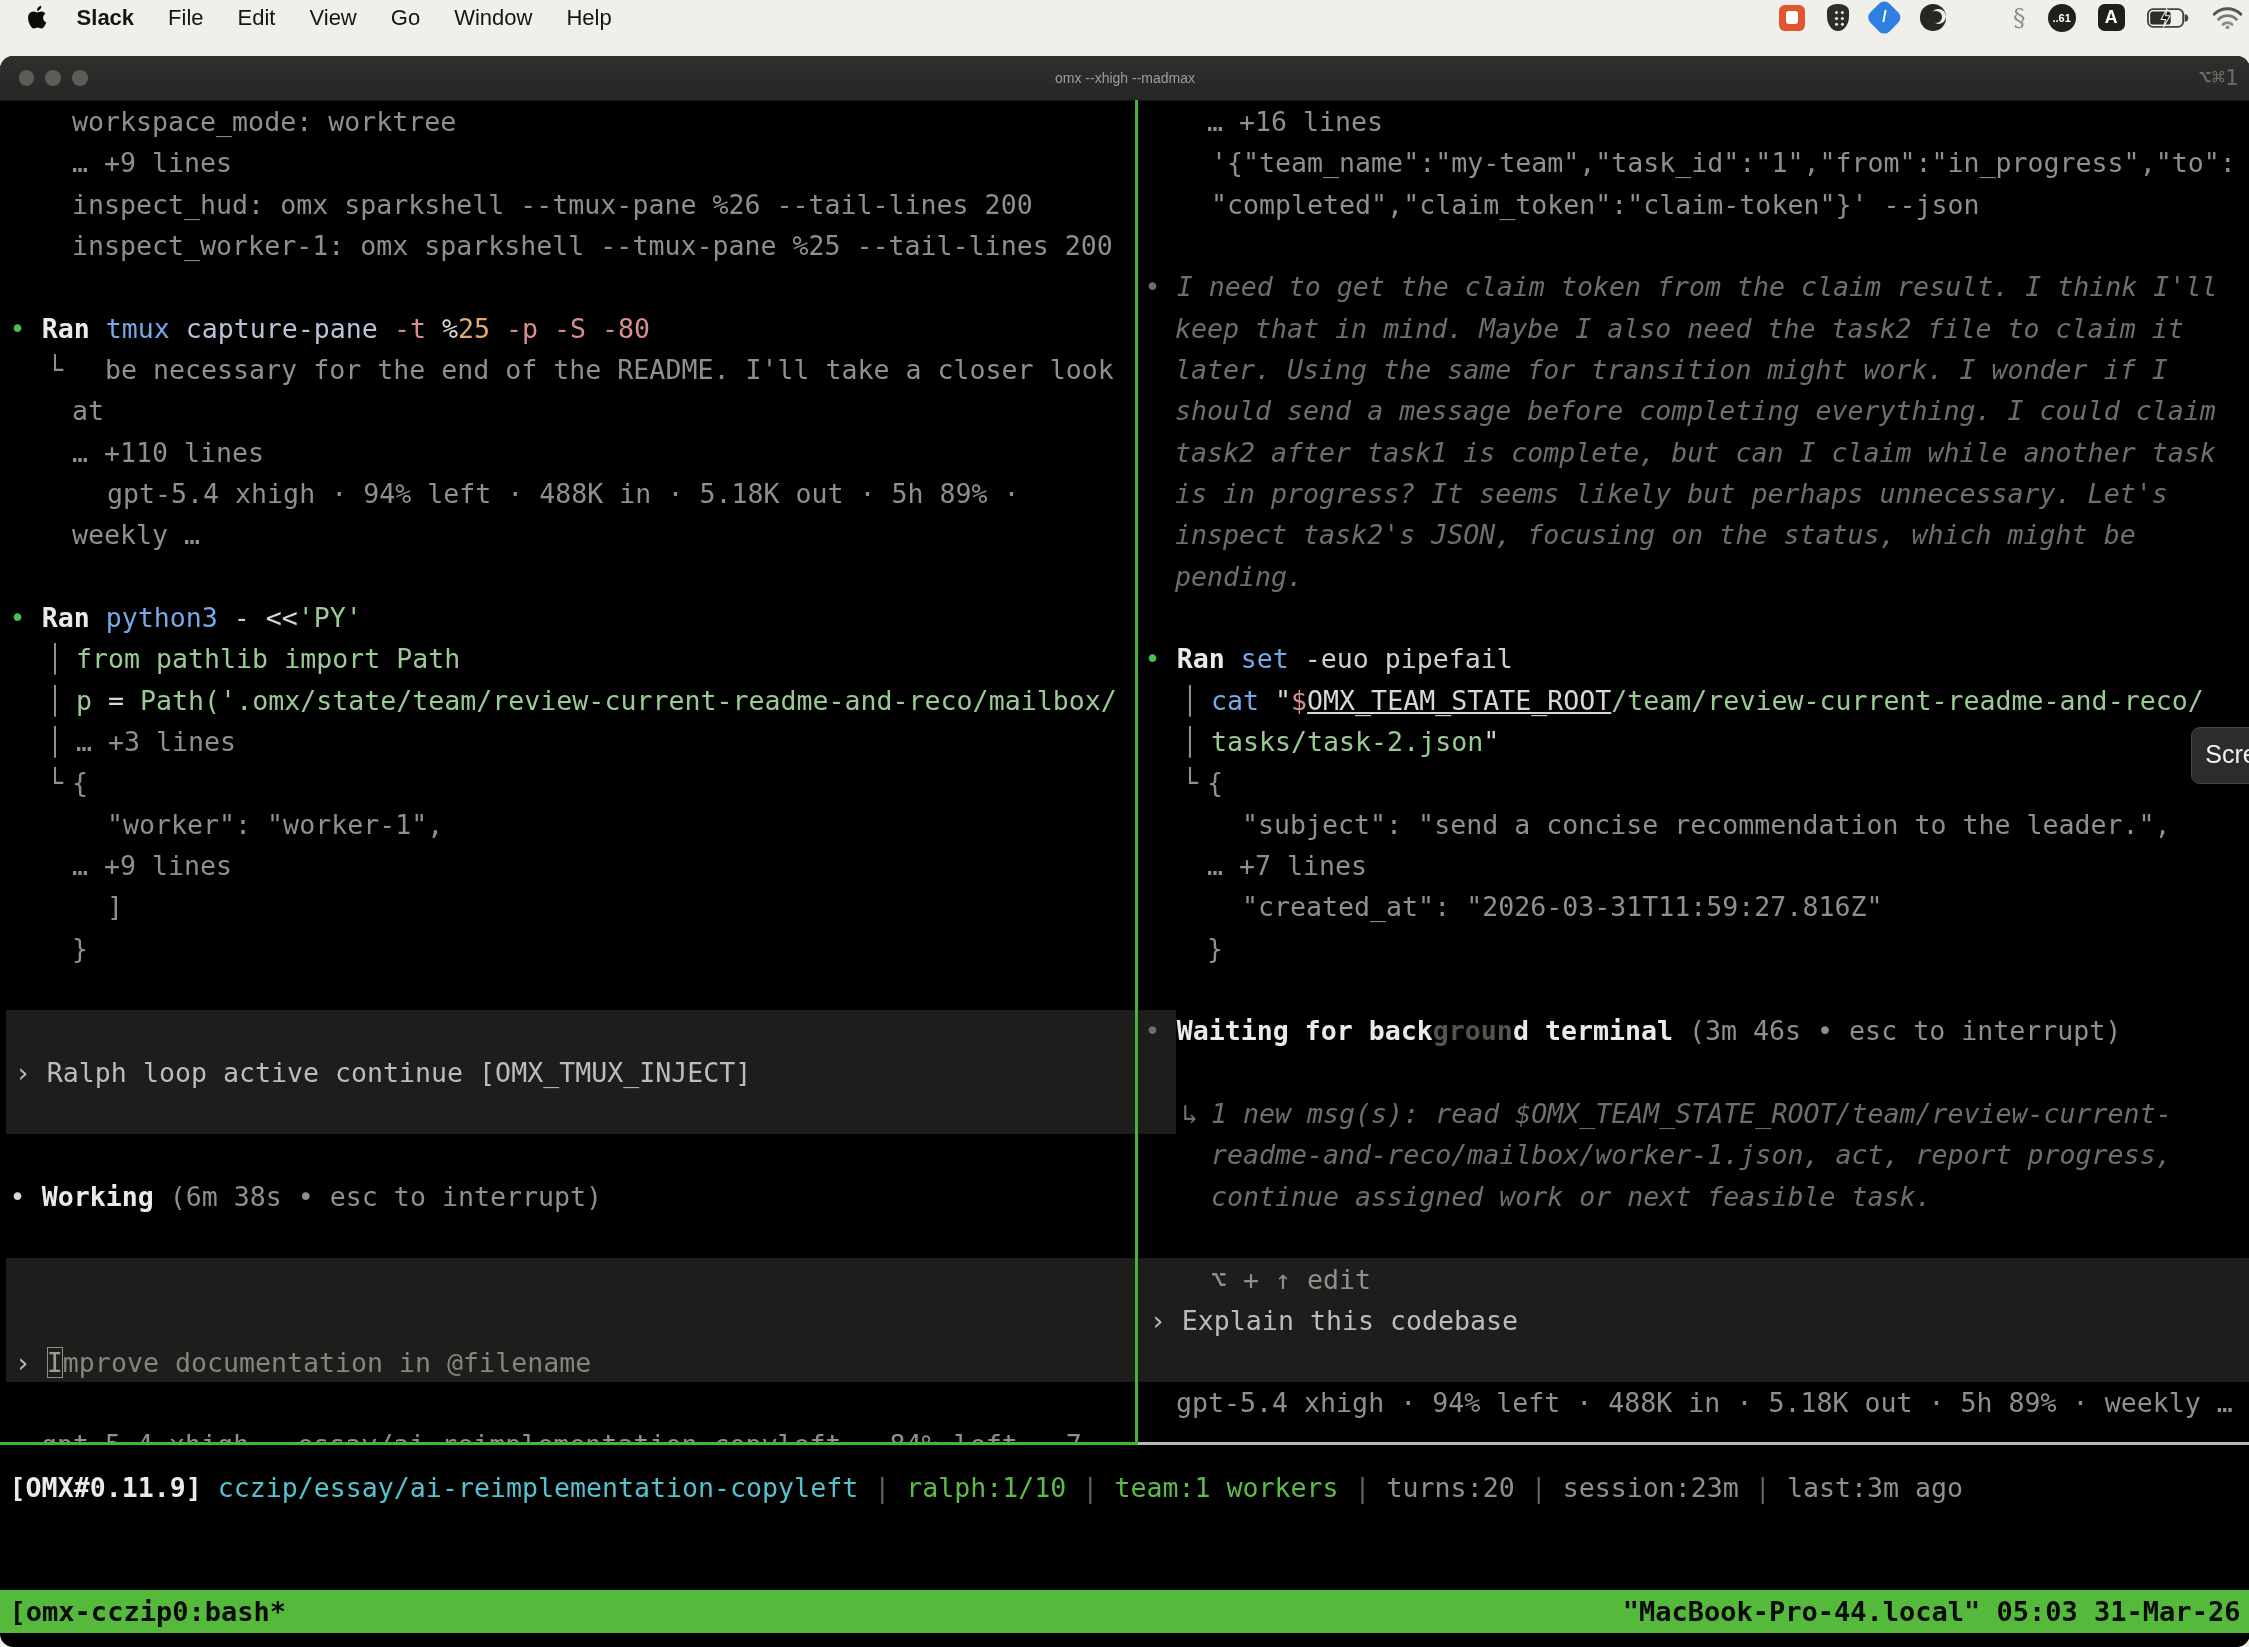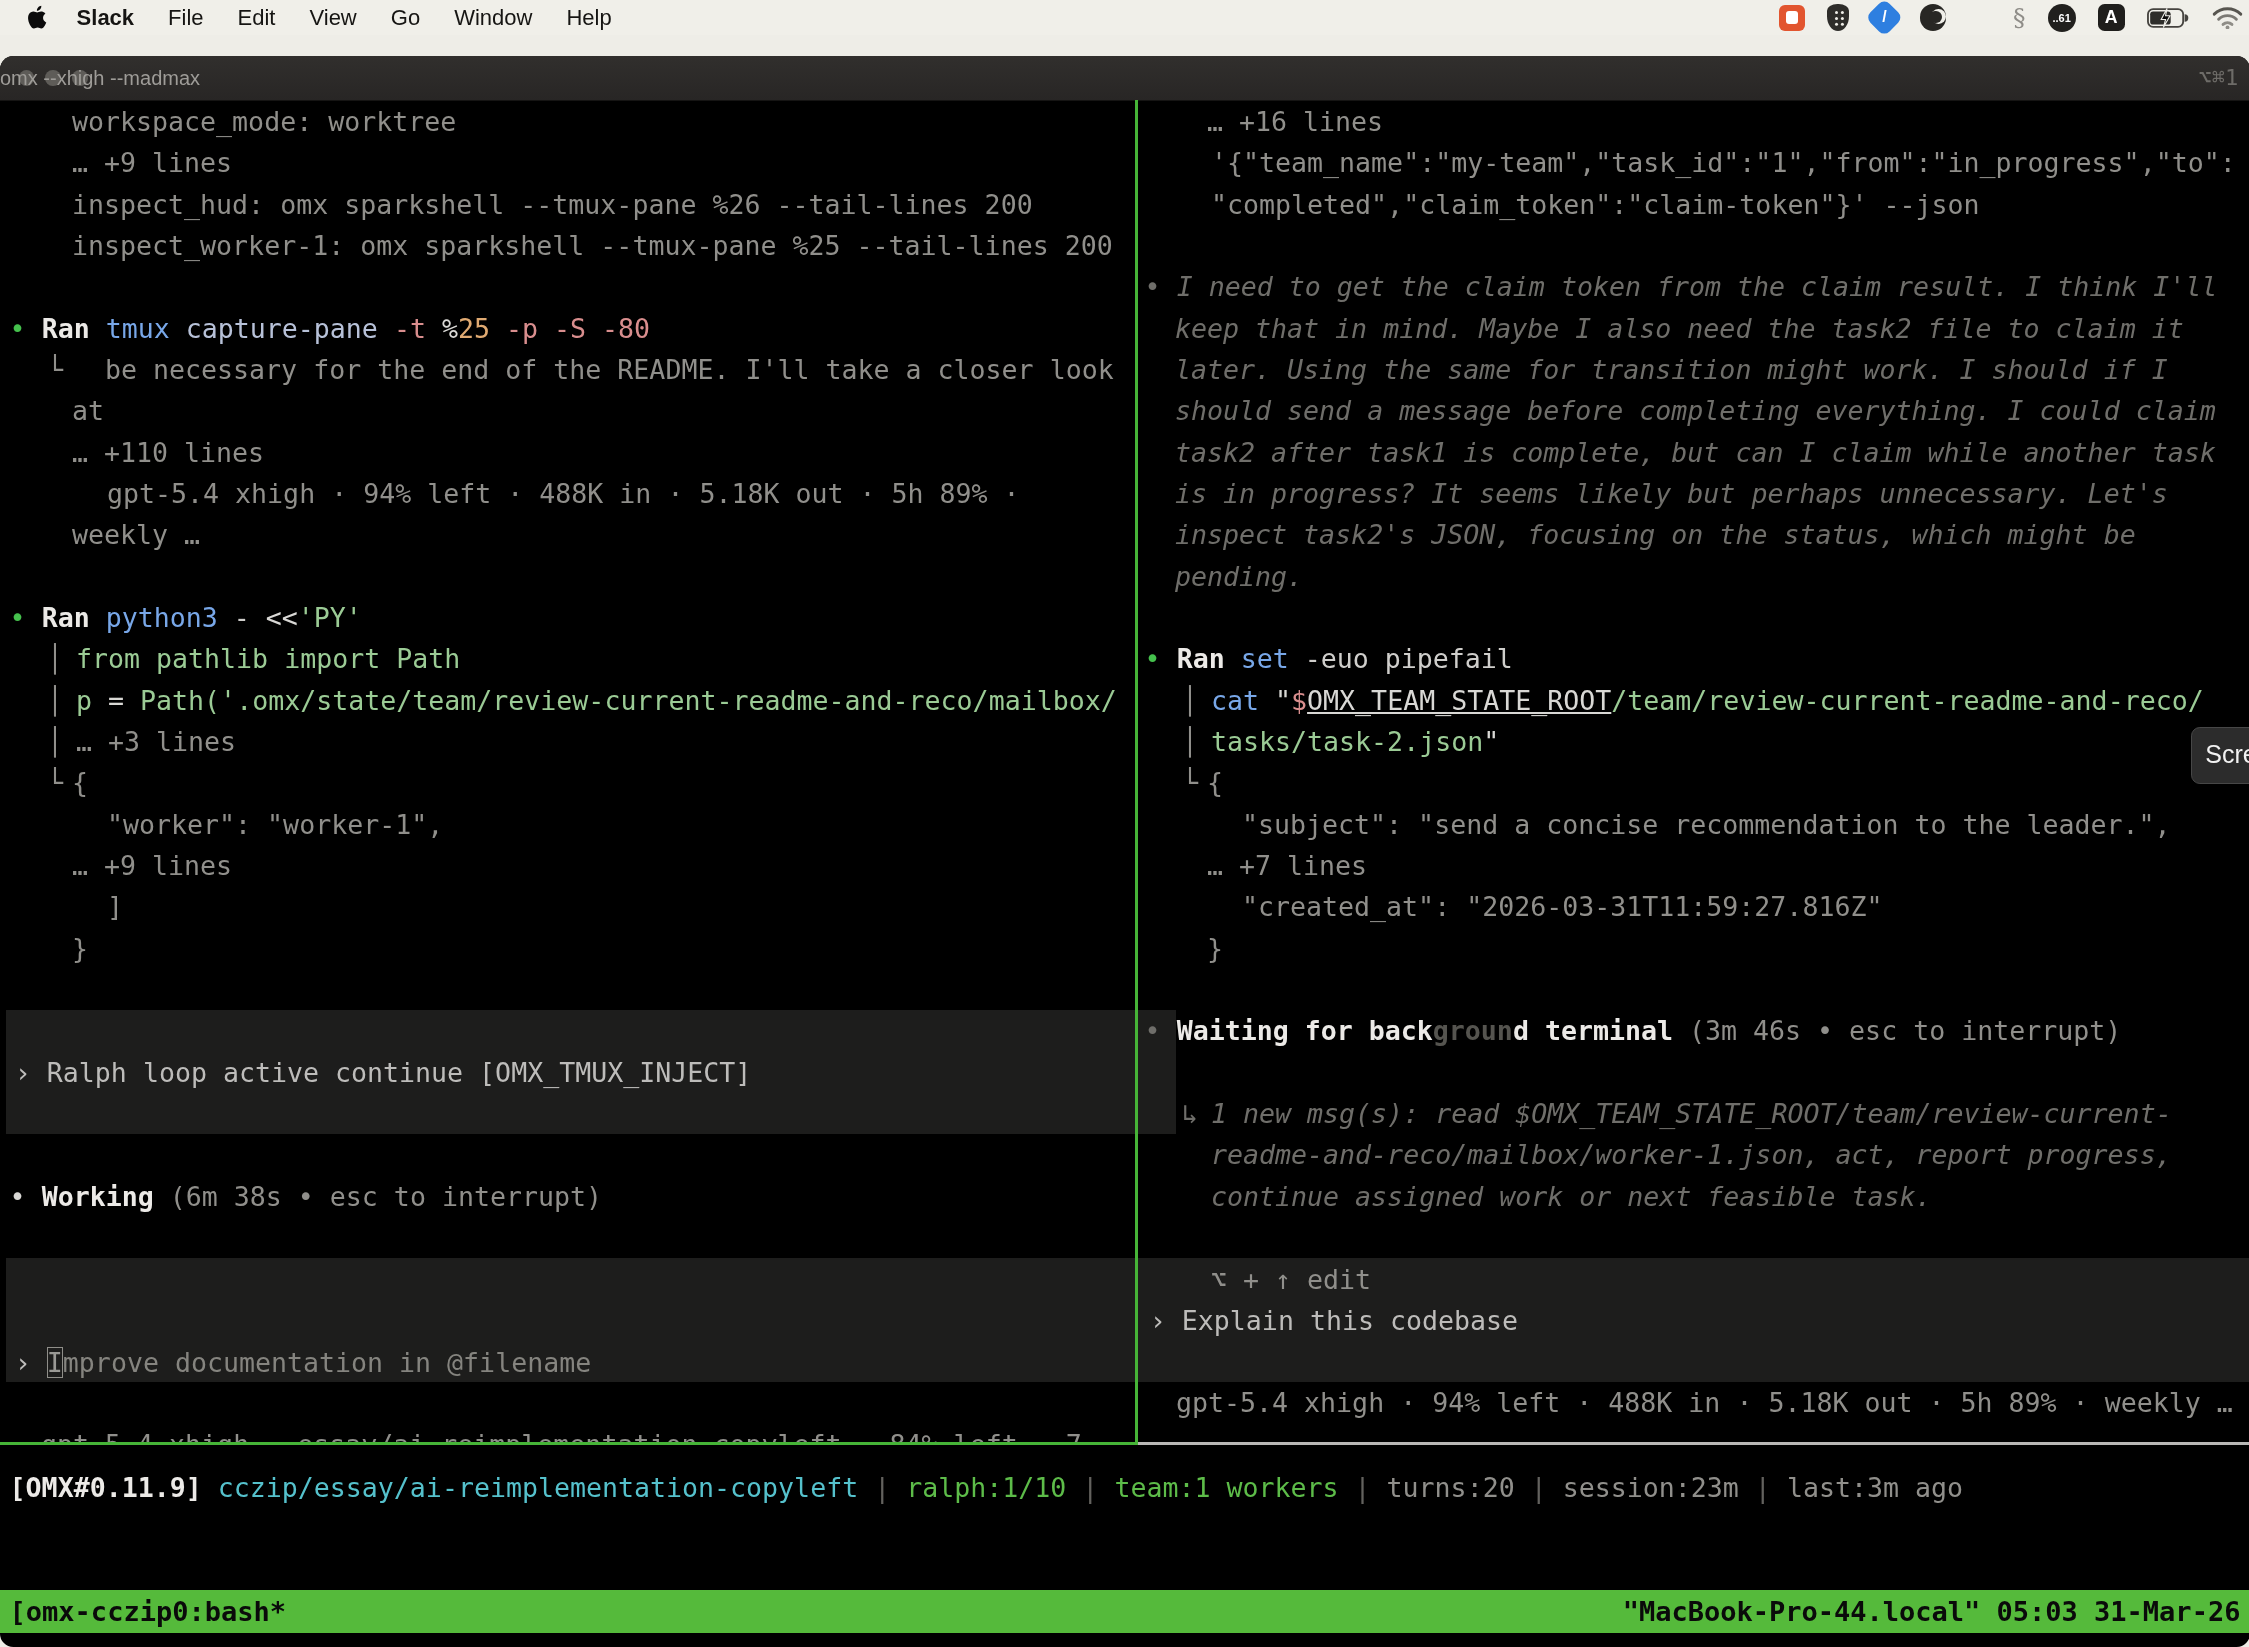--- a/index.html
+++ b/index.html
@@ -33,22 +33,22 @@
   .ic-61{width:28px;height:28px;border-radius:50%;background:#21201e;color:#fff;
      font-family:"Liberation Sans",sans-serif;font-size:11px;font-weight:bold;}
   .ic-a{width:27px;height:27px;border-radius:6.6px;background:#1f1e1c;color:#fff;
      font-family:"Liberation Sans",sans-serif;font-size:17.7px;font-weight:bold;}
   
   #window{position:absolute;left:0;top:56px;width:2250px;height:1591px;background:#000;
           border-radius:13.3px;overflow:hidden;}
   #titlebar{position:absolute;left:0;top:0;width:2250px;height:44px;
             background:linear-gradient(#312f2d,#282625);border-bottom:0.7px solid #151413;}
   .tlight{position:absolute;top:14px;width:15.5px;height:15.5px;border-radius:50%;background:#5e5c58;}
-  #wtitle{position:absolute;left:0;right:0;top:0;height:44px;line-height:44px;text-align:left;
-          color:#9e9c98;font-size:20px;font-family:"Liberation Sans",sans-serif;}
+  #wtitle{position:absolute;left:0;right:0;top:0;height:44px;line-height:44px;text-align:center;
+          color:#9e9c98;font-size:14px;font-family:"Liberation Sans",sans-serif;}
   #wshortcut{position:absolute;right:11.8px;top:0;height:44px;line-height:44px;color:#6e6c68;
           font-size:22px;}
   
   .pane{position:absolute;top:45px;height:1341px;overflow:hidden;}
   #pane-left{left:0;width:1176px;}
   #pane-right{left:1135px;width:1115px;}
   .band{position:absolute;left:5.9px;right:0;height:124px;background:#1d1d1c;}
   .trow{position:absolute;left:0;right:0;height:41px;line-height:41px;font-size:26.6px;white-space:pre;}
   .trow .main{position:absolute;top:0;white-space:pre;}
   .trow .gut{position:absolute;left:47px;top:0;}
@@ -177,21 +177,21 @@
         <div class="trow" style="top: 1199px; margin-top: 42px;"><span class="main" style="left: 14.8px;"><span class="c-bgray">› </span><span class="c-cursor">I</span><span class="c-dimp">mprove documentation in @filename</span></span></div>
         <div class="trow" style="top: 1323px;"><span class="main" style="left: 41px;"><span class="c-g">gpt-5.4 xhigh · essay/ai-reimplementation-copyleft · 84% left · 7.…</span></span></div>
       </div>
     <div id="pane-right" class="pane">
         <div class="band" style="top: 1157px;"></div>
         <div class="trow" style="top: 0px;"><span class="main" style="left: 72px;"><span class="c-g">… +16 lines</span></span></div>
         <div class="trow" style="top: 41px;"><span class="main" style="left: 76px;"><span class="c-g">'{"team_name":"my-team","task_id":"1","from":"in_progress","to":</span></span></div>
         <div class="trow" style="top: 83px;"><span class="main" style="left: 76px;"><span class="c-g">"completed","claim_token":"claim-token"}' --json</span></span></div>
         <div class="trow" style="top: 165px;"><span class="main" style="left: 9.6px;"><span class="c-dgray">• </span><span class="c-think">I need to get the claim token from the claim result. I think I'll</span></span></div>
         <div class="trow" style="top: 207px;"><span class="main" style="left: 40px;"><span class="c-think">keep that in mind. Maybe I also need the task2 file to claim it</span></span></div>
-        <div class="trow" style="top: 248px;"><span class="main" style="left: 40px;"><span class="c-think">later. Using the same for transition might work. I should if I</span></span></div>
+        <div class="trow" style="top: 248px;"><span class="main" style="left: 40px;"><span class="c-think">later. Using the same for transition might work. I wonder if I</span></span></div>
         <div class="trow" style="top: 289px;"><span class="main" style="left: 40px;"><span class="c-think">should send a message before completing everything. I could claim</span></span></div>
         <div class="trow" style="top: 331px;"><span class="main" style="left: 40px;"><span class="c-think">task2 after task1 is complete, but can I claim while another task</span></span></div>
         <div class="trow" style="top: 372px;"><span class="main" style="left: 40px;"><span class="c-think">is in progress? It seems likely but perhaps unnecessary. Let's</span></span></div>
         <div class="trow" style="top: 413px;"><span class="main" style="left: 40px;"><span class="c-think">inspect task2's JSON, focusing on the status, which might be</span></span></div>
         <div class="trow" style="top: 455px;"><span class="main" style="left: 40px;"><span class="c-think">pending.</span></span></div>
         <div class="trow" style="top: 537px;"><span class="main" style="left: 9.6px;"><span class="c-bullet">• </span><span class="c-white-b">Ran </span><span class="c-blue">set </span><span class="c-pgray">-euo pipefail</span></span></div>
         <div class="trow" style="top: 579px;"><span class="gut c-g">│</span><span class="main" style="left: 76px;"><span class="c-blue">cat </span><span class="c-white">"</span><span class="c-rose">$</span><span class="c-white-u">OMX_TEAM_STATE_ROOT</span><span class="c-green">/team/review-current-readme-and-reco/</span></span></div>
         <div class="trow" style="top: 620px;"><span class="gut c-g">│</span><span class="main" style="left: 76px;"><span class="c-green">tasks/task-2.json</span><span class="c-white">"</span></span></div>
         <div class="trow" style="top: 661px;"><span class="gut c-g">└</span><span class="main" style="left: 72px;"><span class="c-g">{</span></span></div>
         <div class="trow" style="top: 703px;"><span class="main" style="left: 107px;"><span class="c-g">"subject": "send a concise recommendation to the leader.",</span></span></div>

